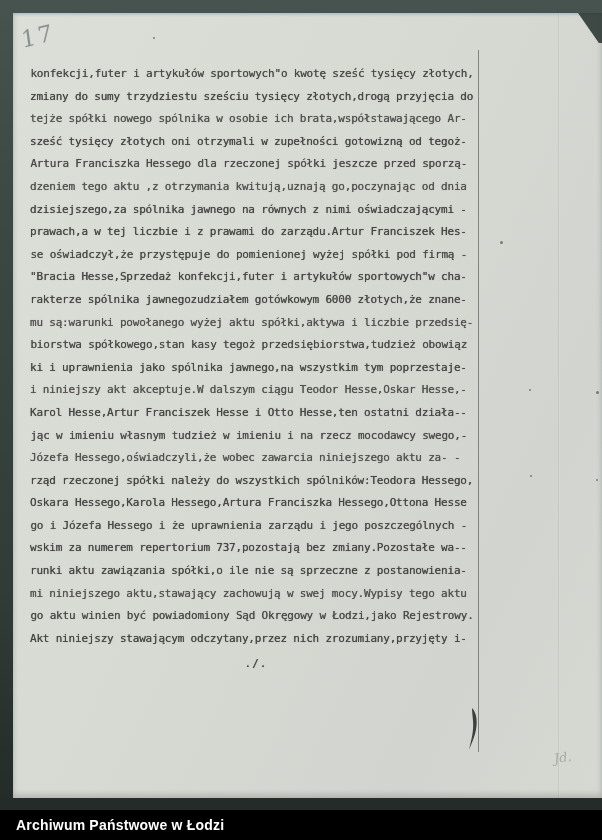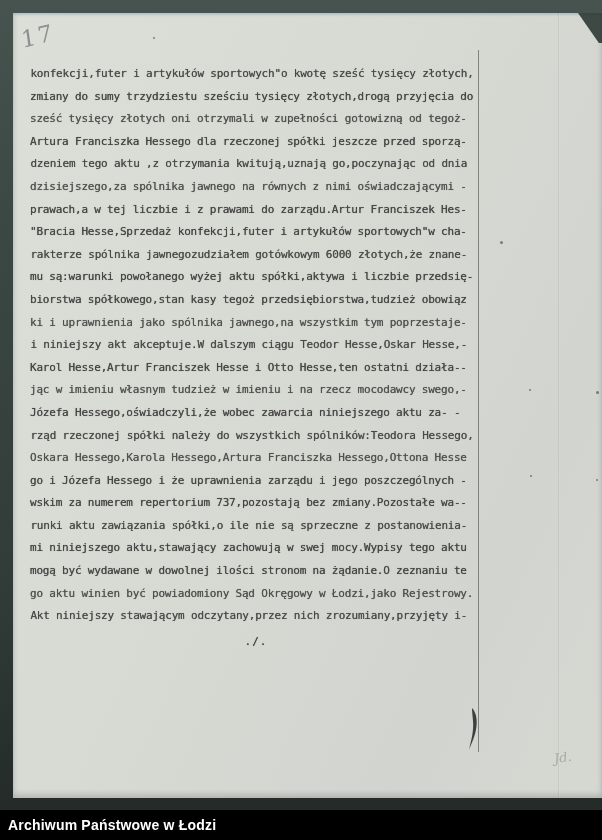--- a/index.html
+++ b/index.html
@@ -66,62 +66,63 @@
   .speck.s6 { left:583px; top:466px; width:2px; height:2px; }
   .bottom-shadow-strip {
     position:absolute; left:0; top:798px; width:602px; height:12px;
     background:#242b29;
   }
   .archive-footer-bar {
     position:absolute; left:0; top:810px; width:602px; height:30px;
     background:#000; display:flex; align-items:center;
   }
   .archive-name {
-    margin-left:8px; color:#fff; font-family:"Liberation Sans", sans-serif;
+    margin-left:16px; color:#fff; font-family:"Liberation Sans", sans-serif;
     font-size:14px; font-weight:bold; letter-spacing:0.2px;
   }
 </style>
 </head>
 <body>
 
 <div class="photo">
 
   <div class="paper">
 
     <div class="corner-wedge"></div>
     <div class="fold-crease"></div>
     <div class="margin-rule"></div>
 
     <div class="page-number-handwritten">17</div>
 
     <div class="typewritten">
       <div>
           <div class="doc-line">konfekcji,futer i artykułów sportowych"o kwotę sześć tysięcy złotych,</div>
           <div class="doc-line">zmiany do sumy trzydziestu sześciu tysięcy złotych,drogą przyjęcia do</div>
+          <div class="doc-line">tejże spółki nowego spólnika w osobie ich brata,współstawającego Ar-</div>
           <div class="doc-line">sześć tysięcy złotych oni otrzymali w zupełności gotowizną od tegoż-</div>
           <div class="doc-line">Artura Franciszka Hessego dla rzeczonej spółki jeszcze przed sporzą-</div>
           <div class="doc-line">dzeniem tego aktu ,z otrzymania kwitują,uznają go,poczynając od dnia</div>
           <div class="doc-line">dzisiejszego,za spólnika jawnego na równych z nimi oświadczającymi -</div>
           <div class="doc-line">prawach,a w tej liczbie i z prawami do zarządu.Artur Franciszek Hes-</div>
+          <div class="doc-line">se oświadczył,że przystępuje do pomienionej wyżej spółki pod firmą -</div>
           <div class="doc-line">"Bracia Hesse,Sprzedaż konfekcji,futer i artykułów sportowych"w cha-</div>
           <div class="doc-line">rakterze spólnika jawnegozudziałem gotówkowym 6000 złotych,że znane-</div>
           <div class="doc-line">mu są:warunki powołanego wyżej aktu spółki,aktywa i liczbie przedsię-</div>
           <div class="doc-line">biorstwa spółkowego,stan kasy tegoż przedsiębiorstwa,tudzież obowiąz</div>
           <div class="doc-line">ki i uprawnienia jako spólnika jawnego,na wszystkim tym poprzestaje-</div>
           <div class="doc-line">i niniejszy akt akceptuje.W dalszym ciągu Teodor Hesse,Oskar Hesse,-</div>
           <div class="doc-line">Karol Hesse,Artur Franciszek Hesse i Otto Hesse,ten ostatni działa--</div>
           <div class="doc-line">jąc w imieniu własnym tudzież w imieniu i na rzecz mocodawcy swego,-</div>
           <div class="doc-line">Józefa Hessego,oświadczyli,że wobec zawarcia niniejszego aktu za- -</div>
           <div class="doc-line">rząd rzeczonej spółki należy do wszystkich spólników:Teodora Hessego,</div>
           <div class="doc-line">Oskara Hessego,Karola Hessego,Artura Franciszka Hessego,Ottona Hesse</div>
           <div class="doc-line">go i Józefa Hessego i że uprawnienia zarządu i jego poszczególnych -</div>
           <div class="doc-line">wskim za numerem repertorium 737,pozostają bez zmiany.Pozostałe wa--</div>
           <div class="doc-line">runki aktu zawiązania spółki,o ile nie są sprzeczne z postanowienia-</div>
           <div class="doc-line">mi niniejszego aktu,stawający zachowują w swej mocy.Wypisy tego aktu</div>
-          <div class="doc-line">mogą być wydawane w dowolnej ilości stronom na żądanie.O zeznaniu te</div>
           <div class="doc-line">go aktu winien być powiadomiony Sąd Okręgowy w Łodzi,jako Rejestrowy.</div>
           <div class="doc-line">Akt niniejszy stawającym odczytany,przez nich zrozumiany,przyjęty i-</div>
         </div>
       <div class="closing-mark">./.</div>
     </div>
 
     <div class="ink-flourish">
       <svg width="14" height="44" viewBox="0 0 14 44" xmlns="http://www.w3.org/2000/svg">
         <path d="M6,1 C11,6 12,16 9,27 C7,34 4,40 3,43 C5,34 8,24 7,14 C6.5,8 6,4 6,1 Z" fill="#262524" opacity="0.85"></path>
       </svg>

